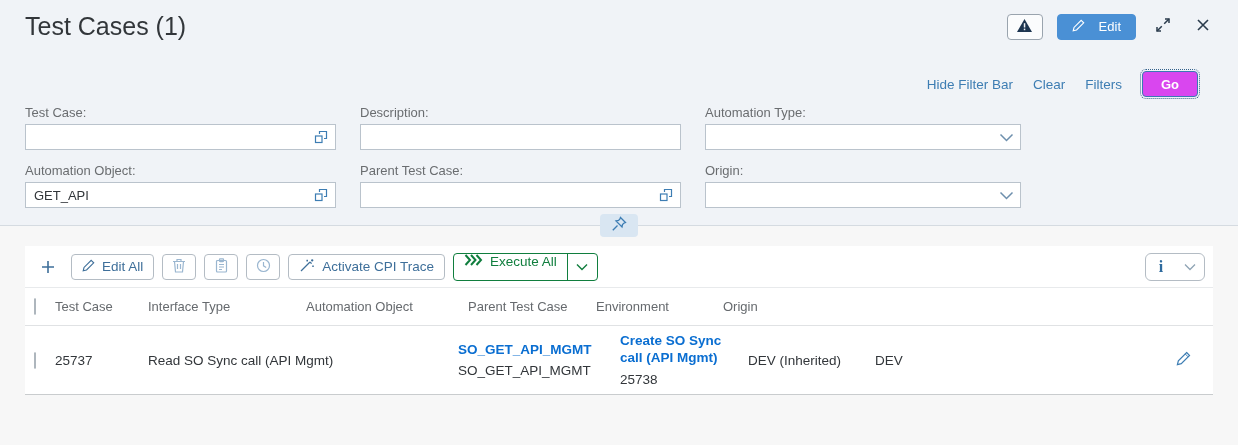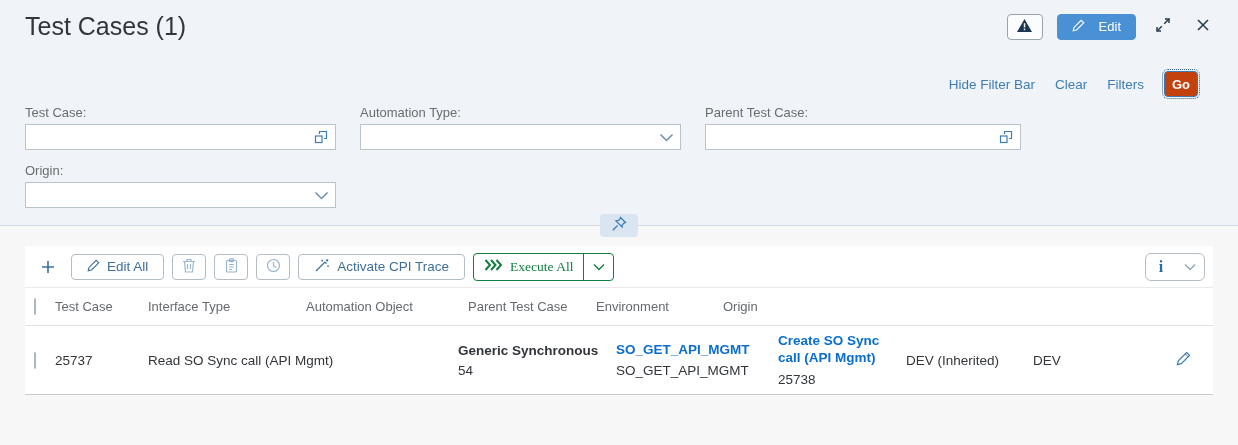--- a/index.html
+++ b/index.html
@@ -28,49 +28,49 @@
   .icon-btn { width:26px; }
   .scenarios-row { display:flex; align-items:center; gap:8px; padding:7px 25px 0 25px; }
   .scenarios-label { font-size:13.5px; color:#32363a; }
   .token { display:inline-flex; align-items:center; gap:6px; background:#fbfcfd;
            border:1px solid #c4cad1; border-radius:4px; padding:2px 8px;
            color:#33536e; font-size:13px; cursor:default; }
   .token-x { color:#4a6a88; font-size:14px; cursor:pointer; line-height:1; }
   .links-row { display:flex; align-items:center; justify-content:flex-end; gap:20px;
                margin-top:30px; padding-right:40px; height:26px; }
   .flink { color:#3d7db3; cursor:pointer; font-size:13.5px; }
-  .btn-go { background:#c2410c; border-color:#3b79b4; color:#fff; padding:0 7px;
+  .btn-go { background:#d946ef; border-color:#3b79b4; color:#fff; padding:0 18px;
             outline:1px dotted #33618c; outline-offset:1px; font-weight:bold;text-align:center; }
   .fgrid { display:grid; grid-template-columns:311px 321px 316px; column-gap:24px;
            row-gap:13px; margin:8px 0 0 25px; padding-bottom:17px; }
   .ffield label { display:block; font-size:13px; color:#6a6d70; margin-bottom:4px; }
   .fbox { display:flex; align-items:center; height:26px; background:#ffffff;
           border:1px solid #bac3cc; }
   .fbox input { flex:1; border:none; outline:none; height:100%; padding:0 8px;
                 font-family:inherit; font-size:13px; color:#32363a; background:transparent; }
   .fbox .vh, .fbox .chev { display:flex; align-items:center; justify-content:center;
                 width:28px; height:100%; cursor:pointer; }
   .pin-btn { position:absolute; left:50%; transform:translateX(-50%); bottom:-12px;
              width:38px; height:23px; background:#d9e6f2; border-radius:4px;
              display:flex; align-items:center; justify-content:center; cursor:pointer; }
   
   .content { padding:20px 25px 0 25px; }
   .card { background:#ffffff; border-bottom:1px solid #c9ccce; }
   .toolbar { display:flex; align-items:center; height:42px; padding:0 8px;
              border-bottom:1px solid #e8eaec; gap:8px; }
   .tb-btn { display:inline-flex; align-items:center; justify-content:center; gap:7px;
             height:26px; border:1px solid #b4bcc4; border-radius:4px; background:#fff;
-            color:#3e6f9a; font-size:13.5px; padding:0 15px; cursor:pointer; }
+            color:#3e6f9a; font-size:13.5px; padding:0 10px; cursor:pointer; }
   .tb-plain { border-color:transparent; background:transparent; padding:0 6px; }
   .tb-icon { width:34px; padding:0; }
   .tb-disabled { color:#9ab6d0; cursor:default; }
   .split-green { display:inline-flex; height:28px; border:1px solid #107e3e;
                  border-radius:4px; overflow:hidden; background:#fff; cursor:pointer; }
-  .split-green .sg-main { display:flex; align-items:center; gap:7px; padding:0 10px;
-                 color:#107e3e; font-size:13.5px;font-family:Liberation Serif, serif; }
+  .split-green .sg-main { display:flex; gap:7px; padding:0 10px;
+                 color:#107e3e; font-size:13.5px; }
   .split-green .sg-arrow { display:flex; align-items:center; justify-content:center;
                  width:30px; border-left:1px solid #107e3e; }
   .info-split { margin-left:auto; display:inline-flex; align-items:center; height:28px;
                 border:1px solid #b4bcc4; border-radius:6px; background:#fff; cursor:pointer; }
   .info-split .i-glyph { width:30px; text-align:center; color:#2f6b9e; font-weight:bold;
                 font-size:16px; font-family:"Liberation Serif", serif; }
   .info-split .i-chev { width:28px; display:flex; justify-content:center; }
   
   .thead, .trow { display:flex; align-items:center; }
   .thead { height:38px; border-bottom:1px solid #e0e2e4; color:#666a6e; font-size:13px; }
@@ -156,33 +156,53 @@
           <svg width="14" height="14" viewBox="0 0 14 14">
               <g fill="none" stroke="#3d7db3" stroke-width="1.2">
                 <rect x="1.5" y="6" width="6.5" height="6.5"></rect>
                 <path d="M5.5 4V1.5H12.5V8.5H10"></path>
               </g>
             </svg>
         </span>
       </div>
     </div>
 
+    <div class="ffield">
+      <label>Description:</label>
+      <div class="fbox">
+        <input value="" style="">
+      </div>
+    </div>
 
     <div class="ffield">
       <label>Automation Type:</label>
       <div class="fbox">
         <input readonly="" value="" style="">
         <span class="chev">
           <svg width="15" height="9" viewBox="0 0 15 9">
               <path d="M1.5 1.5 7.5 7.5 13.5 1.5" fill="none" stroke="#6d8fad" stroke-width="1.5"></path>
             </svg>
         </span>
       </div>
     </div>
 
+    <div class="ffield">
+      <label>Automation Object:</label>
+      <div class="fbox">
+        <input value="GET_API" style="">
+        <span class="vh">
+          <svg width="14" height="14" viewBox="0 0 14 14">
+              <g fill="none" stroke="#3d7db3" stroke-width="1.2">
+                <rect x="1.5" y="6" width="6.5" height="6.5"></rect>
+                <path d="M5.5 4V1.5H12.5V8.5H10"></path>
+              </g>
+            </svg>
+        </span>
+      </div>
+    </div>
 
     <div class="ffield">
       <label>Parent Test Case:</label>
       <div class="fbox">
         <input value="" style="">
         <span class="vh">
           <svg width="14" height="14" viewBox="0 0 14 14">
               <g fill="none" stroke="#3d7db3" stroke-width="1.2">
                 <rect x="1.5" y="6" width="6.5" height="6.5"></rect>
                 <path d="M5.5 4V1.5H12.5V8.5H10"></path>
@@ -320,26 +340,20 @@
       <span class="c-origin">Origin</span>
       <span class="c-edit"></span>
     </div>
 
     <div class="trow">
       <span class="c-check">
         <span class="checkbox"></span>
       </span>
       <span class="c-test">25737</span>
       <span class="c-desc">Read SO Sync call (API Mgmt)</span>
-      <span class="c-itype">
-        <span class="stack">
-          <span class="bold-dark">Generic Synchronous</span>
-          <span class="sub-val">54</span>
-        </span>
-      </span>
       <span class="c-aobj">
         <span class="stack">
           <span class="blue-link">SO_GET_API_MGMT</span>
           <span class="sub-val">SO_GET_API_MGMT</span>
         </span>
       </span>
       <span class="c-parent">
         <span class="stack">
           <span class="blue-link">Create SO Sync call (API Mgmt)</span>
           <span class="sub-val">25738</span>

